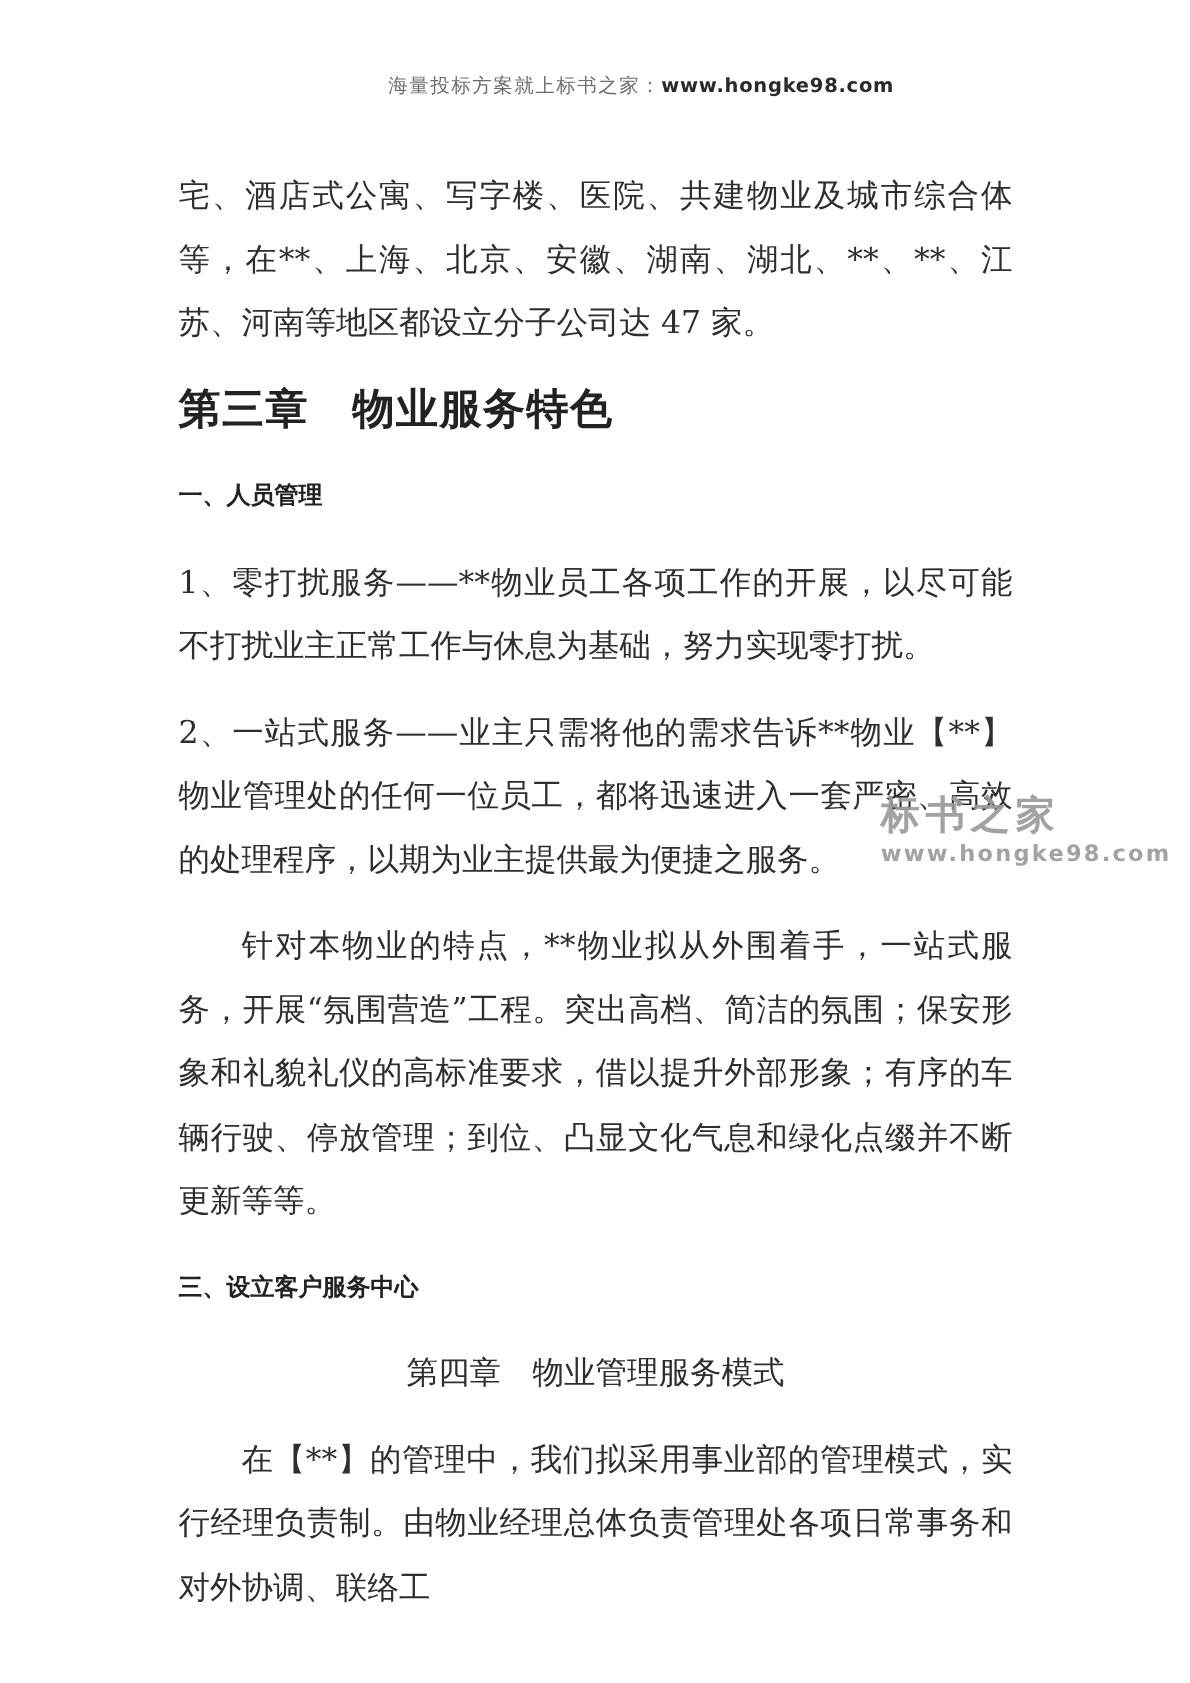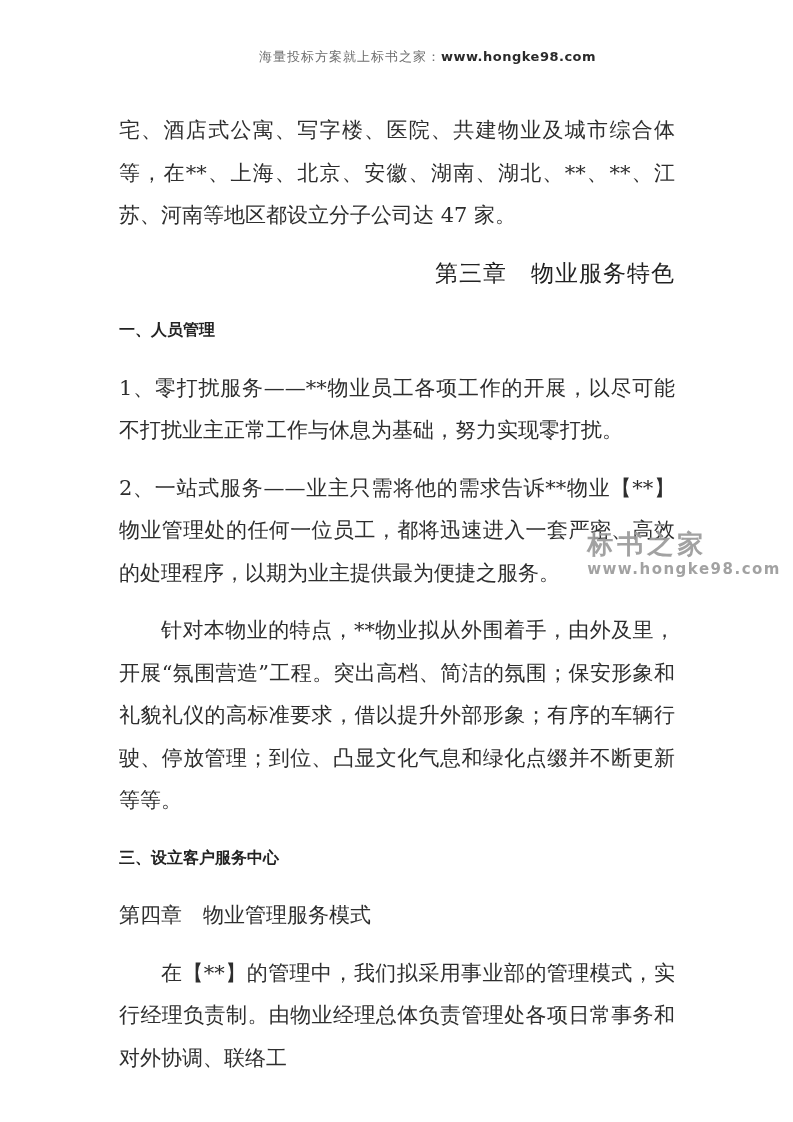--- a/index.html
+++ b/index.html
@@ -46,39 +46,39 @@
   .body {
     font-size: 21px;
     line-height: 42.5px;
     text-align: justify;
     text-justify: inter-ideograph;
   }
   .body.indent {
     text-indent: 42px;
   }
   .chapter {
-    font-size: 23px;
+    font-size: 28px;
     line-height: 42.5px;
-    font-weight: 400;
-    text-align: right;
+    font-weight: 700;
+    text-align: left;
     letter-spacing: 1px;
     color: #222222;
   }
   .section {
     font-size: 16px;
     line-height: 42.5px;
     font-weight: 700;
     text-align: left;
     color: #222222;
   }
   .chapter4 {
     font-size: 21px;
     line-height: 42.5px;
     font-weight: 400;
-    text-align: left;
+    text-align: center;
   }
   .watermark {
     position: absolute;
     top: 529px;
     right: 12px;
     pointer-events: none;
     opacity: 0.92;
   }
   .wm-brand {
     font-family: "DejaVu Sans", "Liberation Sans", sans-serif;
@@ -113,21 +113,21 @@
 
     <h1 class="chapter">第三章　物业服务特色</h1>
 
     <h2 class="section">一、人员管理</h2>
 
     <p class="body">1、零打扰服务——**物业员工各项工作的开展，以尽可能不打扰业主正常工作与休息为基础，努力实现零打扰。</p>
 
     <p class="body">2、一站式服务——业主只需将他的需求告诉**物业【**】物业管理处的任何一位员工，都将迅速进入一套严密、高效的处理程序，以期为业主提供最为便捷之服务。</p>
 
 
-    <p class="body indent">针对本物业的特点，**物业拟从外围着手，由外及里，开展“氛围营造”工程。突出高档、简洁的氛围；保安形象和礼貌礼仪的高标准要求，借以提升外部形象；有序的车辆行驶、停放管理；到位、凸显文化气息和绿化点缀并不断更新等等。</p>
+    <p class="body indent">针对本物业的特点，**物业拟从外围着手，一站式服务，开展“氛围营造”工程。突出高档、简洁的氛围；保安形象和礼貌礼仪的高标准要求，借以提升外部形象；有序的车辆行驶、停放管理；到位、凸显文化气息和绿化点缀并不断更新等等。</p>
 
     <h2 class="section">三、设立客户服务中心</h2>
 
 
     <p class="chapter4">第四章　物业管理服务模式</p>
 
     <p class="body indent">在【**】的管理中，我们拟采用事业部的管理模式，实行经理负责制。由物业经理总体负责管理处各项日常事务和对外协调、联络工</p>
   </div>
 
   <div class="watermark">

